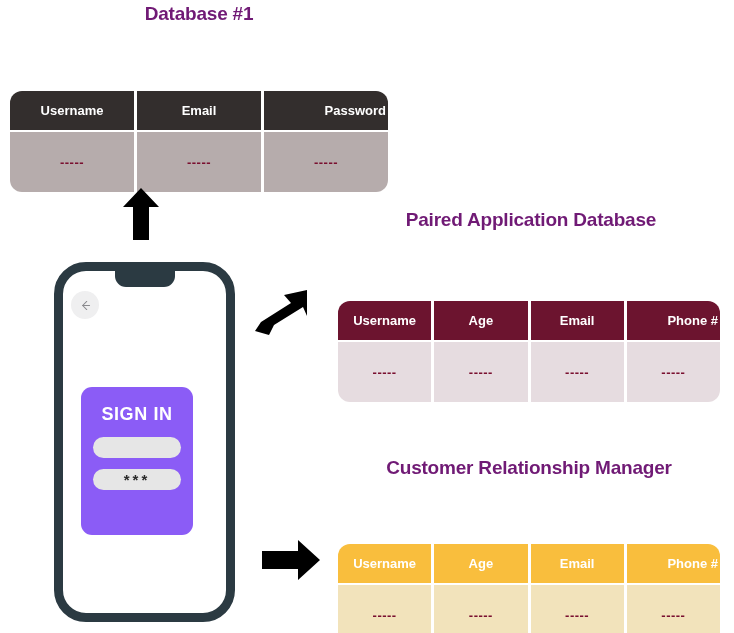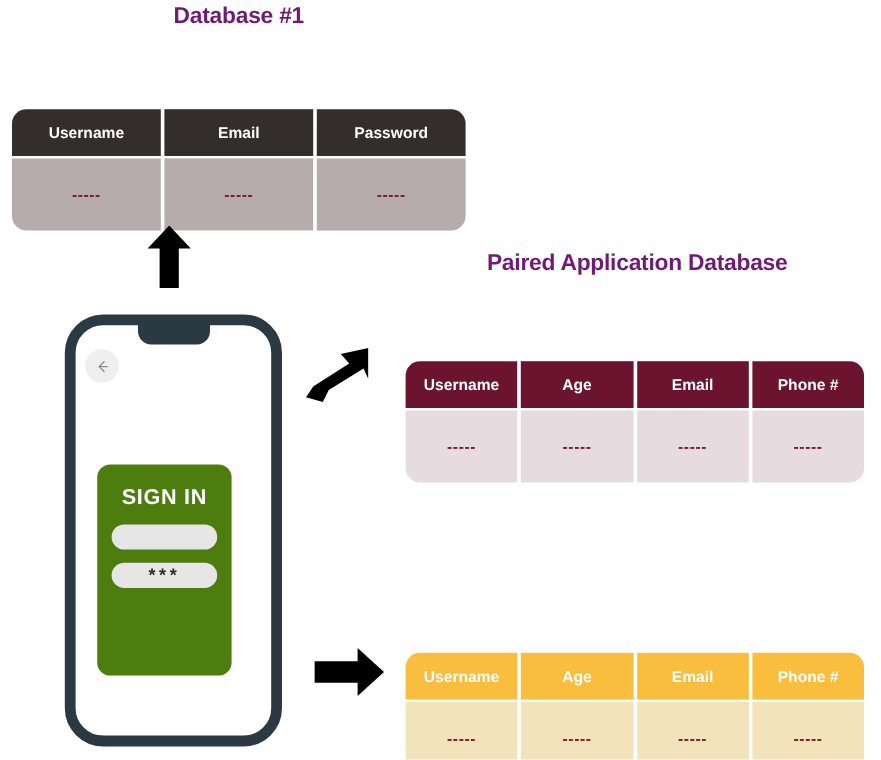--- a/index.html
+++ b/index.html
@@ -69,21 +69,21 @@
     box-sizing: border-box;
     height: 60px;
     display: flex;
     align-items: center;
     justify-content: center;
     overflow: hidden;
   }
 
   
   .tbl-head .th:first-child { border-top-left-radius: 12px; }
-  .tbl-head .th:last-child  { border-top-right-radius: 12px; }
+  .tbl-head .th:last-child  { border-top-right-radius: 12px; text-align: right; }
   .tbl-body .td:first-child { border-bottom-left-radius: 12px; }
   .tbl-body .td:last-child  { border-bottom-right-radius: 12px; }
 
   
   #table-db1 { left: 10px; top: 45px; width: 378px; }
   #table-db1 .th { background: #332E2D; }
   #table-db1 .td { background: #B6ACAC; }
   #title-db1 { left: 10px; top: 3px; width: 378px; }
 
   
@@ -141,22 +141,22 @@
     background: #EFEFF0;
     display: flex;
     align-items: center;
     justify-content: center;
   }
   .signin-card {
     position: absolute;
     left: 27px;
     top: 125px;
     width: 112px;
-    height: 176px;
-    background: #4d7c0f;
+    height: 148px;
+    background: #8b5cf6;
     border-radius: 11px;
     display: flex;
     flex-direction: column;
     align-items: center;
     box-sizing: border-box;
     padding-top: 18px;
   }
   .signin-title {
     color: #ffffff;
     font-size: 18px;
@@ -211,20 +211,21 @@
       <div class="th">Phone #</div>
     </div>
     <div class="tbl-body">
       <div class="td">-----</div>
       <div class="td">-----</div>
       <div class="td">-----</div>
       <div class="td">-----</div>
     </div>
   </div>
 
+  <div class="tbl-title" id="title-crm">Customer Relationship Manager</div>
 
   <div class="tbl" id="table-crm">
     <div class="tbl-head">
       <div class="th">Username</div>
       <div class="th">Age</div>
       <div class="th">Email</div>
       <div class="th">Phone #</div>
     </div>
     <div class="tbl-body">
       <div class="td">-----</div>

